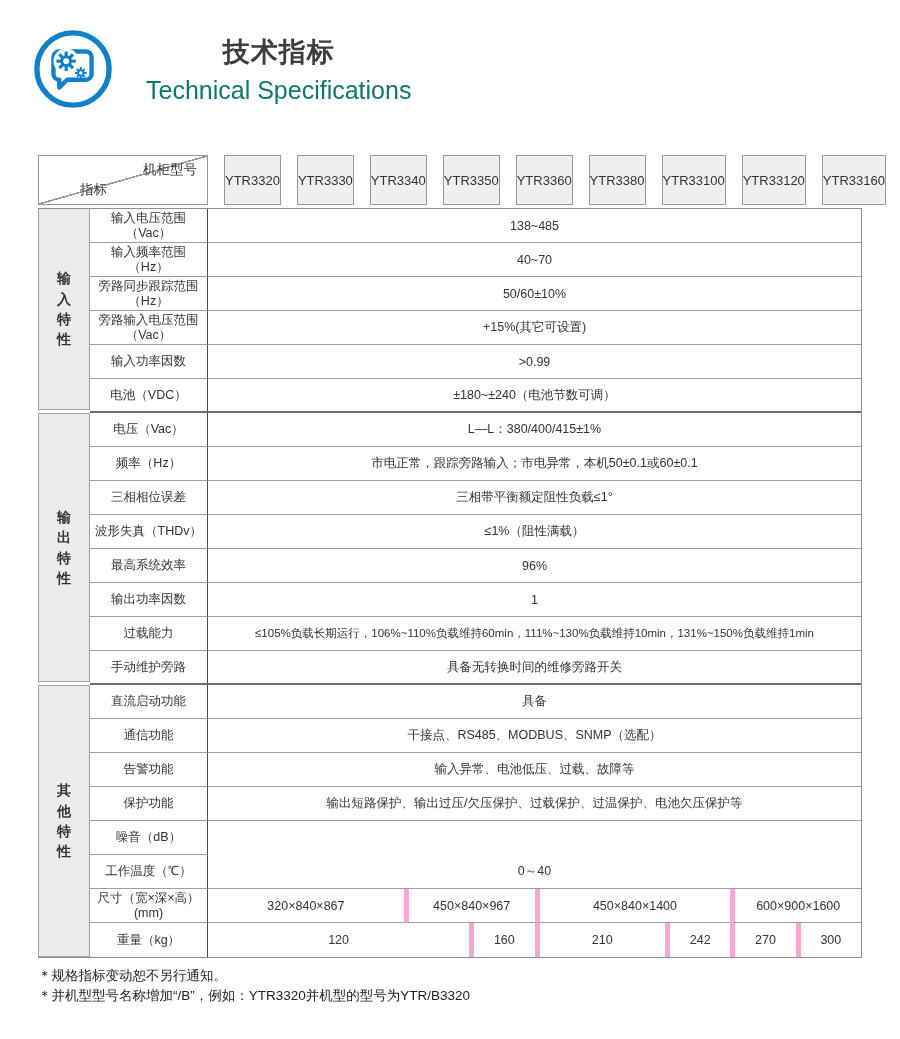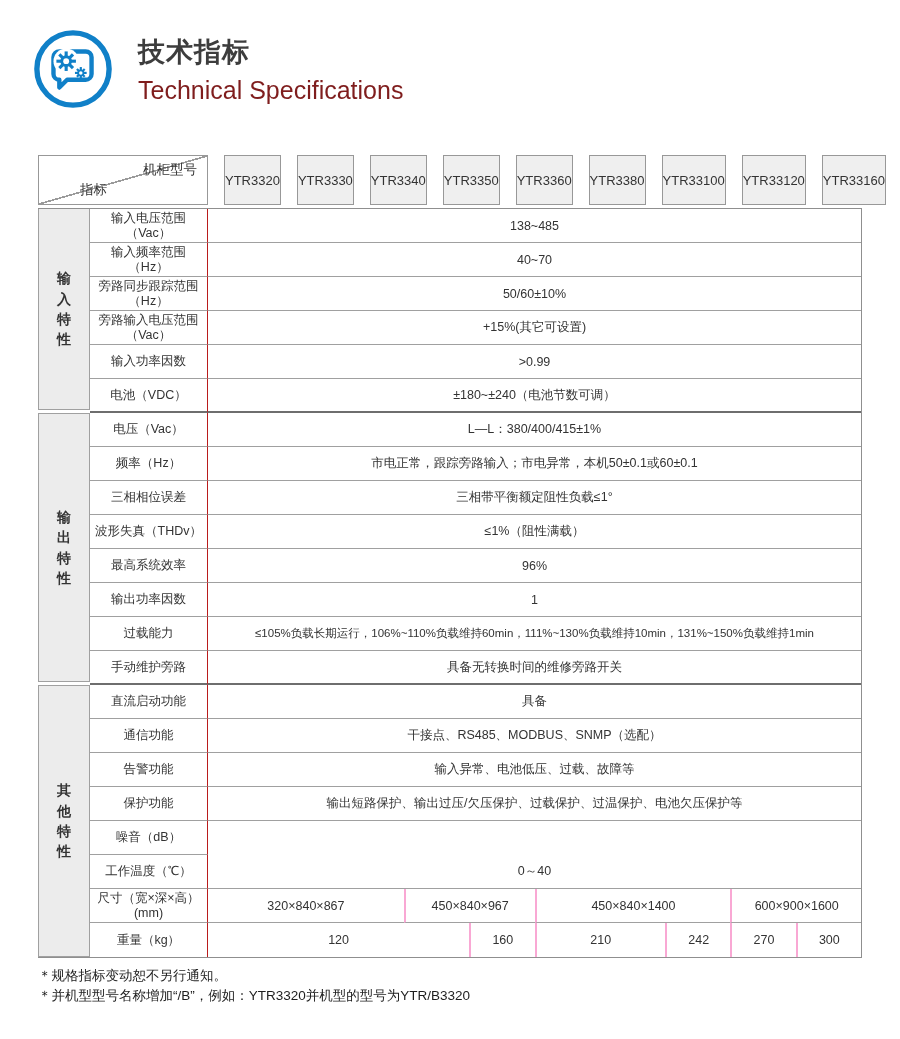--- a/index.html
+++ b/index.html
@@ -3,23 +3,23 @@
 <meta charset="utf-8">
 <style>
   * { margin:0; padding:0; box-sizing:border-box; }
   html,body { background:#fff; }
   body { font-family:"Liberation Sans", sans-serif; color:#333; }
   .page { position:relative; width:900px; height:1039px; background:#fff; overflow:hidden; }
 
   
   .hero { position:absolute; left:32px; top:28px; display:flex; align-items:center; }
   .hero-icon { width:82px; height:82px; flex:0 0 82px; }
-  .hero-text { margin-left:24px; }
+  .hero-text { margin-left:32px;text-align:center; }
   .title-zh { font-size:27px; font-weight:700; color:#3d3d3d; letter-spacing:1px; }
-  .title-en { font-size:25px; font-weight:400; color:#7f1d1d; margin-top:6px; }
+  .title-en { font-size:25px; font-weight:400; color:#0f766e; margin-top:6px; }
 
   
   .spec-table { position:absolute; left:38px; top:155px; width:824px; }
 
   .thead { display:grid; grid-template-columns:170px repeat(10,1fr); gap:16px; height:50px; margin-bottom:3px; }
   .th { background:#efefef; border:1px solid #989898; display:flex; align-items:center; justify-content:center;
         font-size:13px; color:#333; }
   .corner { position:relative; background:#fff; border:1px solid #989898;
             background-image:linear-gradient(to bottom right, transparent calc(50% - 0.8px), #9a9a9a calc(50% - 0.8px), #9a9a9a calc(50% + 0.8px), transparent calc(50% + 0.8px)); }
   .corner .tr { position:absolute; top:5px; right:10px; font-size:13.5px; color:#333; }
@@ -32,21 +32,21 @@
   .sec.gap { margin-bottom:3px; }
   .sec.g2, .sec.g3 { border-top:1px solid #a0a0a0; margin-top:0; }
   .sec span { display:block; width:15px; word-break:break-all; line-height:1.45; font-size:14px; font-weight:700; color:#333; text-align:center; }
   .lab { grid-column:2; border-right:1px solid #b91c1c; border-bottom:1px solid #a0a0a0;
          display:flex; align-items:center; justify-content:center; text-align:center;
          font-size:12.5px; color:#333; line-height:1.2; padding:0 3px; }
   .val { grid-column:3 / span 10; border-bottom:1px solid #a0a0a0;
          display:flex; align-items:center; justify-content:center; text-align:center;
          font-size:12.5px; color:#333; padding:0 4px; }
   .val.long { font-size:11.5px; }
-  .sub { border-bottom:1px solid #a0a0a0; border-left:2px solid #f9a8d4;
+  .sub { border-bottom:1px solid #a0a0a0; border-left:5px solid #f9a8d4;
          display:flex; align-items:center; justify-content:center; font-size:12.5px; color:#333; }
   .sub.first { border-left:none;text-align:center; }
   .gend { border-bottom:2px solid #6e6e6e; }
   .last { border-bottom:none; }
   .sp3 { grid-column:span 3; } .sp2 { grid-column:span 2; } .sp4 { grid-column:span 4; } .sp1 { grid-column:span 1; }
 
   
   .notes { position:absolute; left:38px; top:966px; font-size:13.5px; color:#1e1e1e; line-height:1.5; }
 </style>
 </head>

